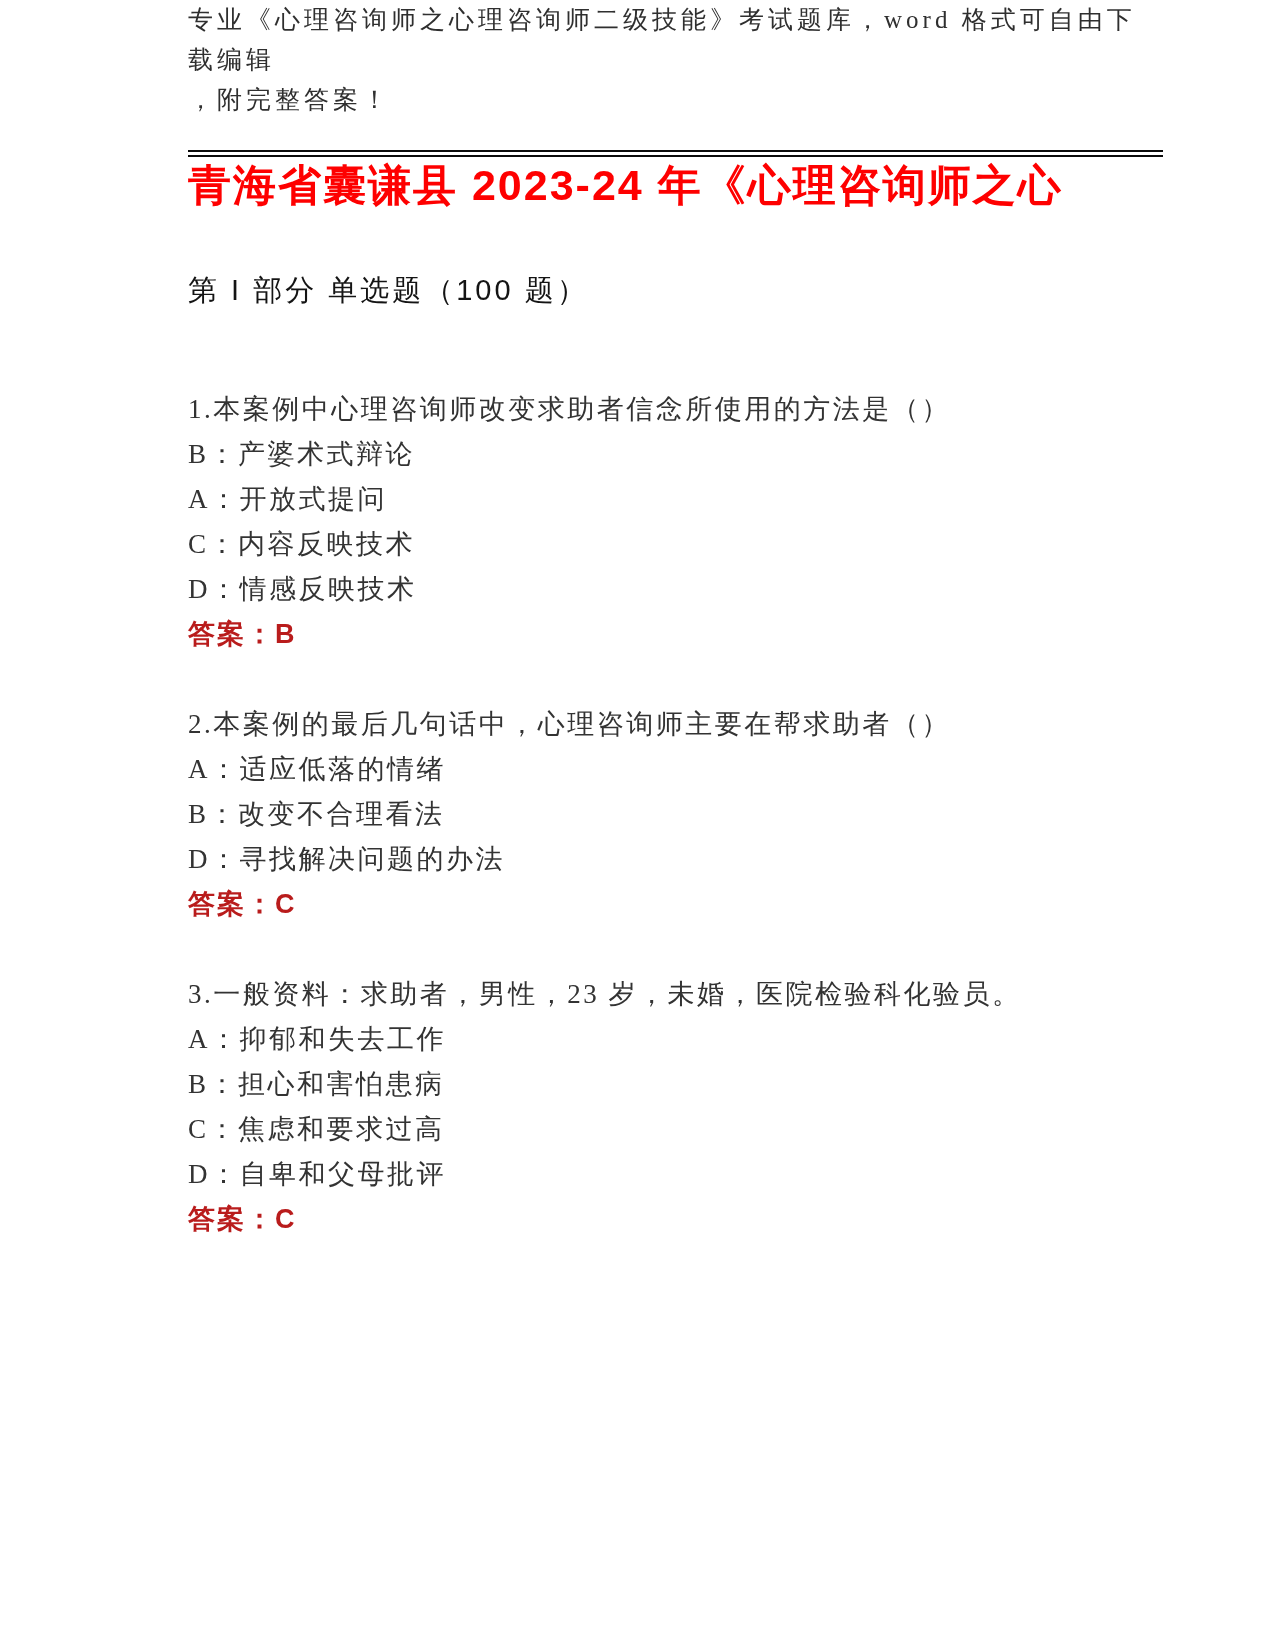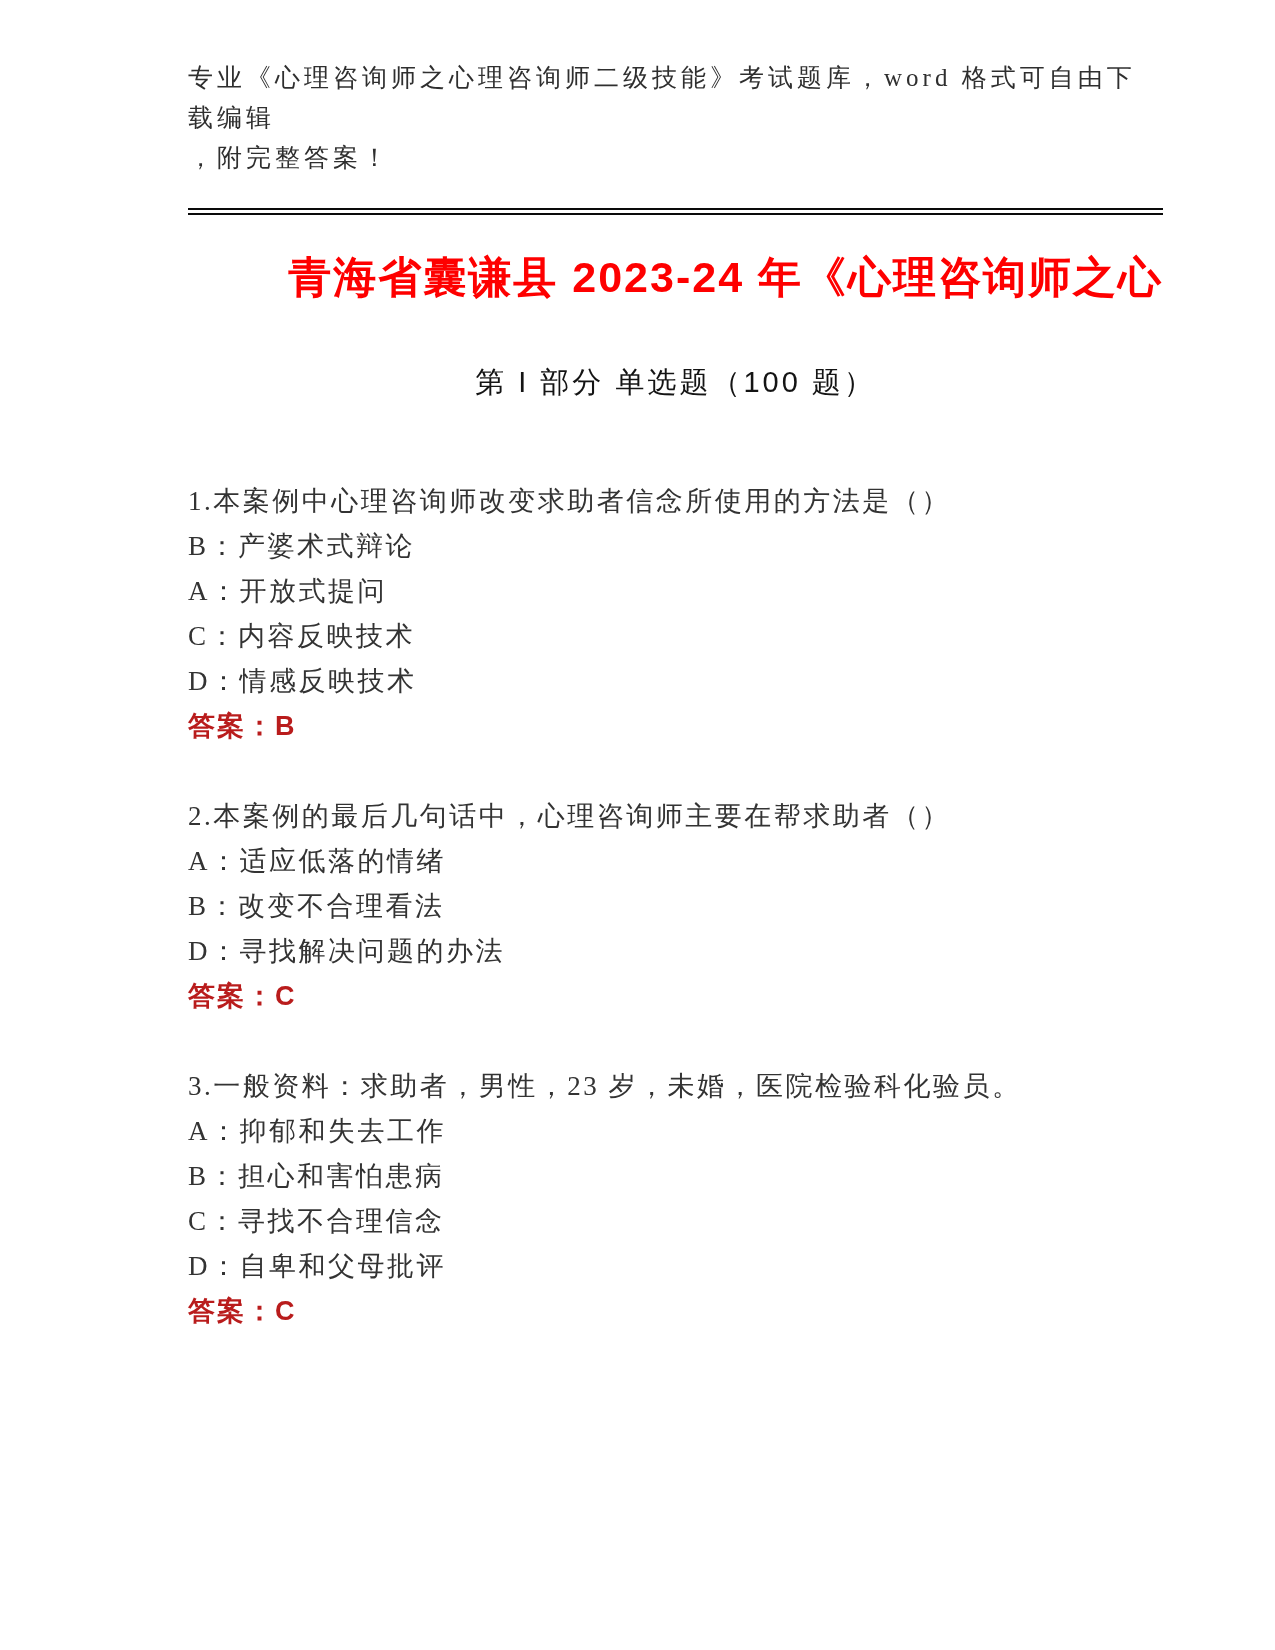--- a/index.html
+++ b/index.html
@@ -14,48 +14,46 @@
     background: #ffffff;
     overflow: hidden;
     font-family: "Liberation Serif", serif;
   }
   .inner {
     margin-left: 188px;
     margin-right: 112px; 
   }
   
   .header-note {
-    padding-top: 58px;
     font-size: 25px;
     line-height: 40px;
     color: #2f2f2f;
     letter-spacing: 4px;
     font-weight: 400;
   }
   
   .double-rule {
     margin-top: 30px;
     height: 3px;
     border-top: 2px solid #0a0a0a;
     border-bottom: 2px solid #0a0a0a;
   }
   
   .doc-title {
-    margin-top: 34px;
-    text-align: right;
+    text-align: left;
     font-family: "Liberation Sans", sans-serif;
     font-weight: bold;
     font-size: 43px;
     line-height: 56px;
     letter-spacing: 2px;
   }
   
   .section-heading {
     margin-top: 56px;
-    text-align: center;
+    text-align: left;
     font-family: "Liberation Sans", sans-serif;
     font-size: 29px;
     line-height: 42px;
     color: #141414;
     letter-spacing: 3px;
   }
   
   .question-list {
     margin-top: 76px;
     font-size: 27px;
@@ -110,20 +108,20 @@
       <div class="q-line">A：适应低落的情绪</div>
       <div class="q-line">B：改变不合理看法</div>
       <div class="q-line">D：寻找解决问题的办法</div>
       <div class="q-line q-answer">答案：C</div>
     </div>
 
     <div class="question-block">
       <div class="q-line">3.一般资料：求助者，男性，23 岁，未婚，医院检验科化验员。</div>
       <div class="q-line">A：抑郁和失去工作</div>
       <div class="q-line">B：担心和害怕患病</div>
-      <div class="q-line">C：寻找不合理信念</div>
+      <div class="q-line">C：焦虑和要求过高</div>
       <div class="q-line">D：自卑和父母批评</div>
       <div class="q-line q-answer">答案：C</div>
     </div>
 
   </div>
 
 </div>
 
 </body></html>

